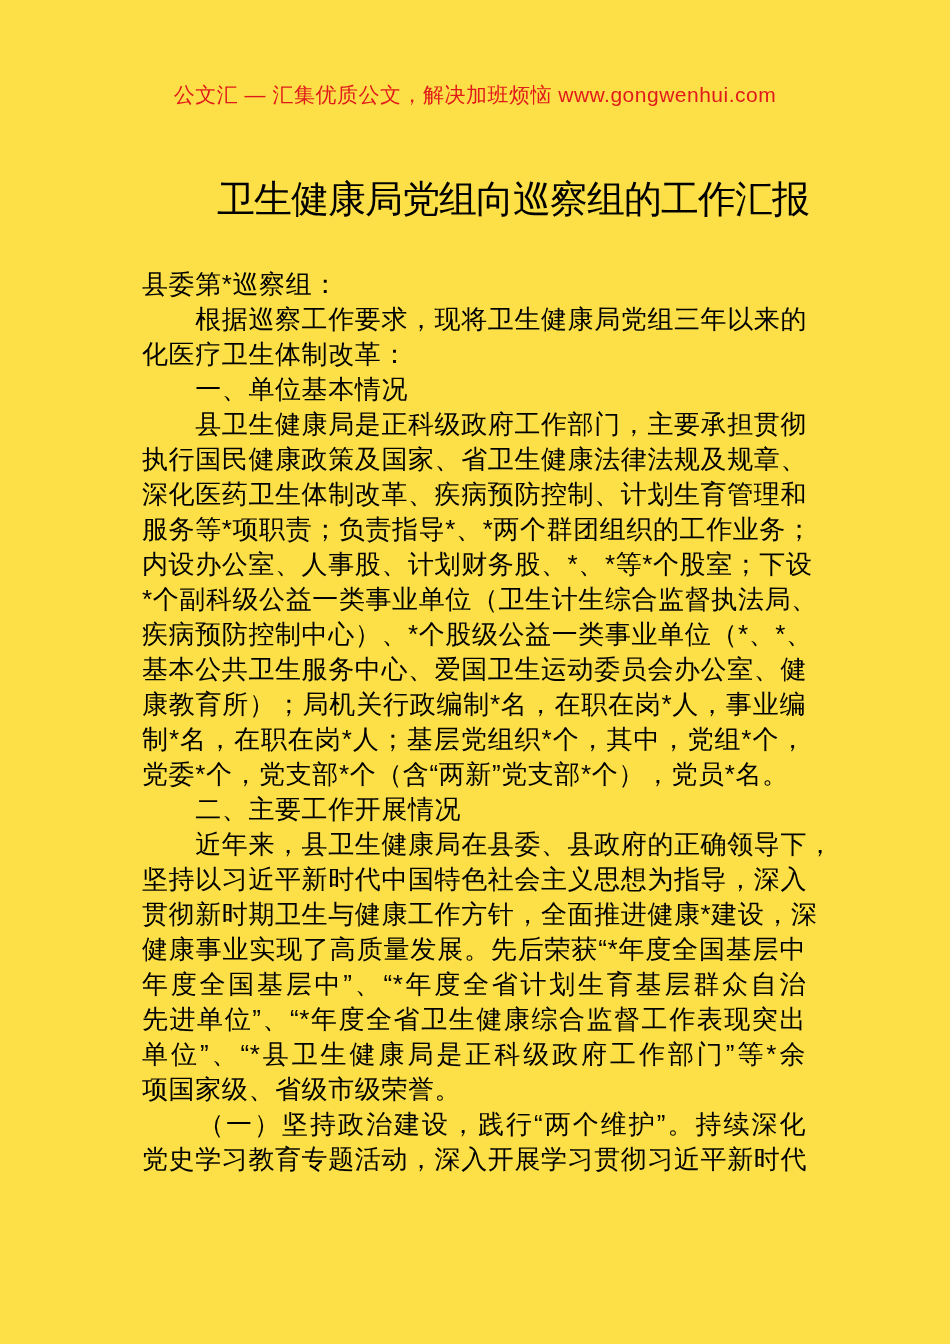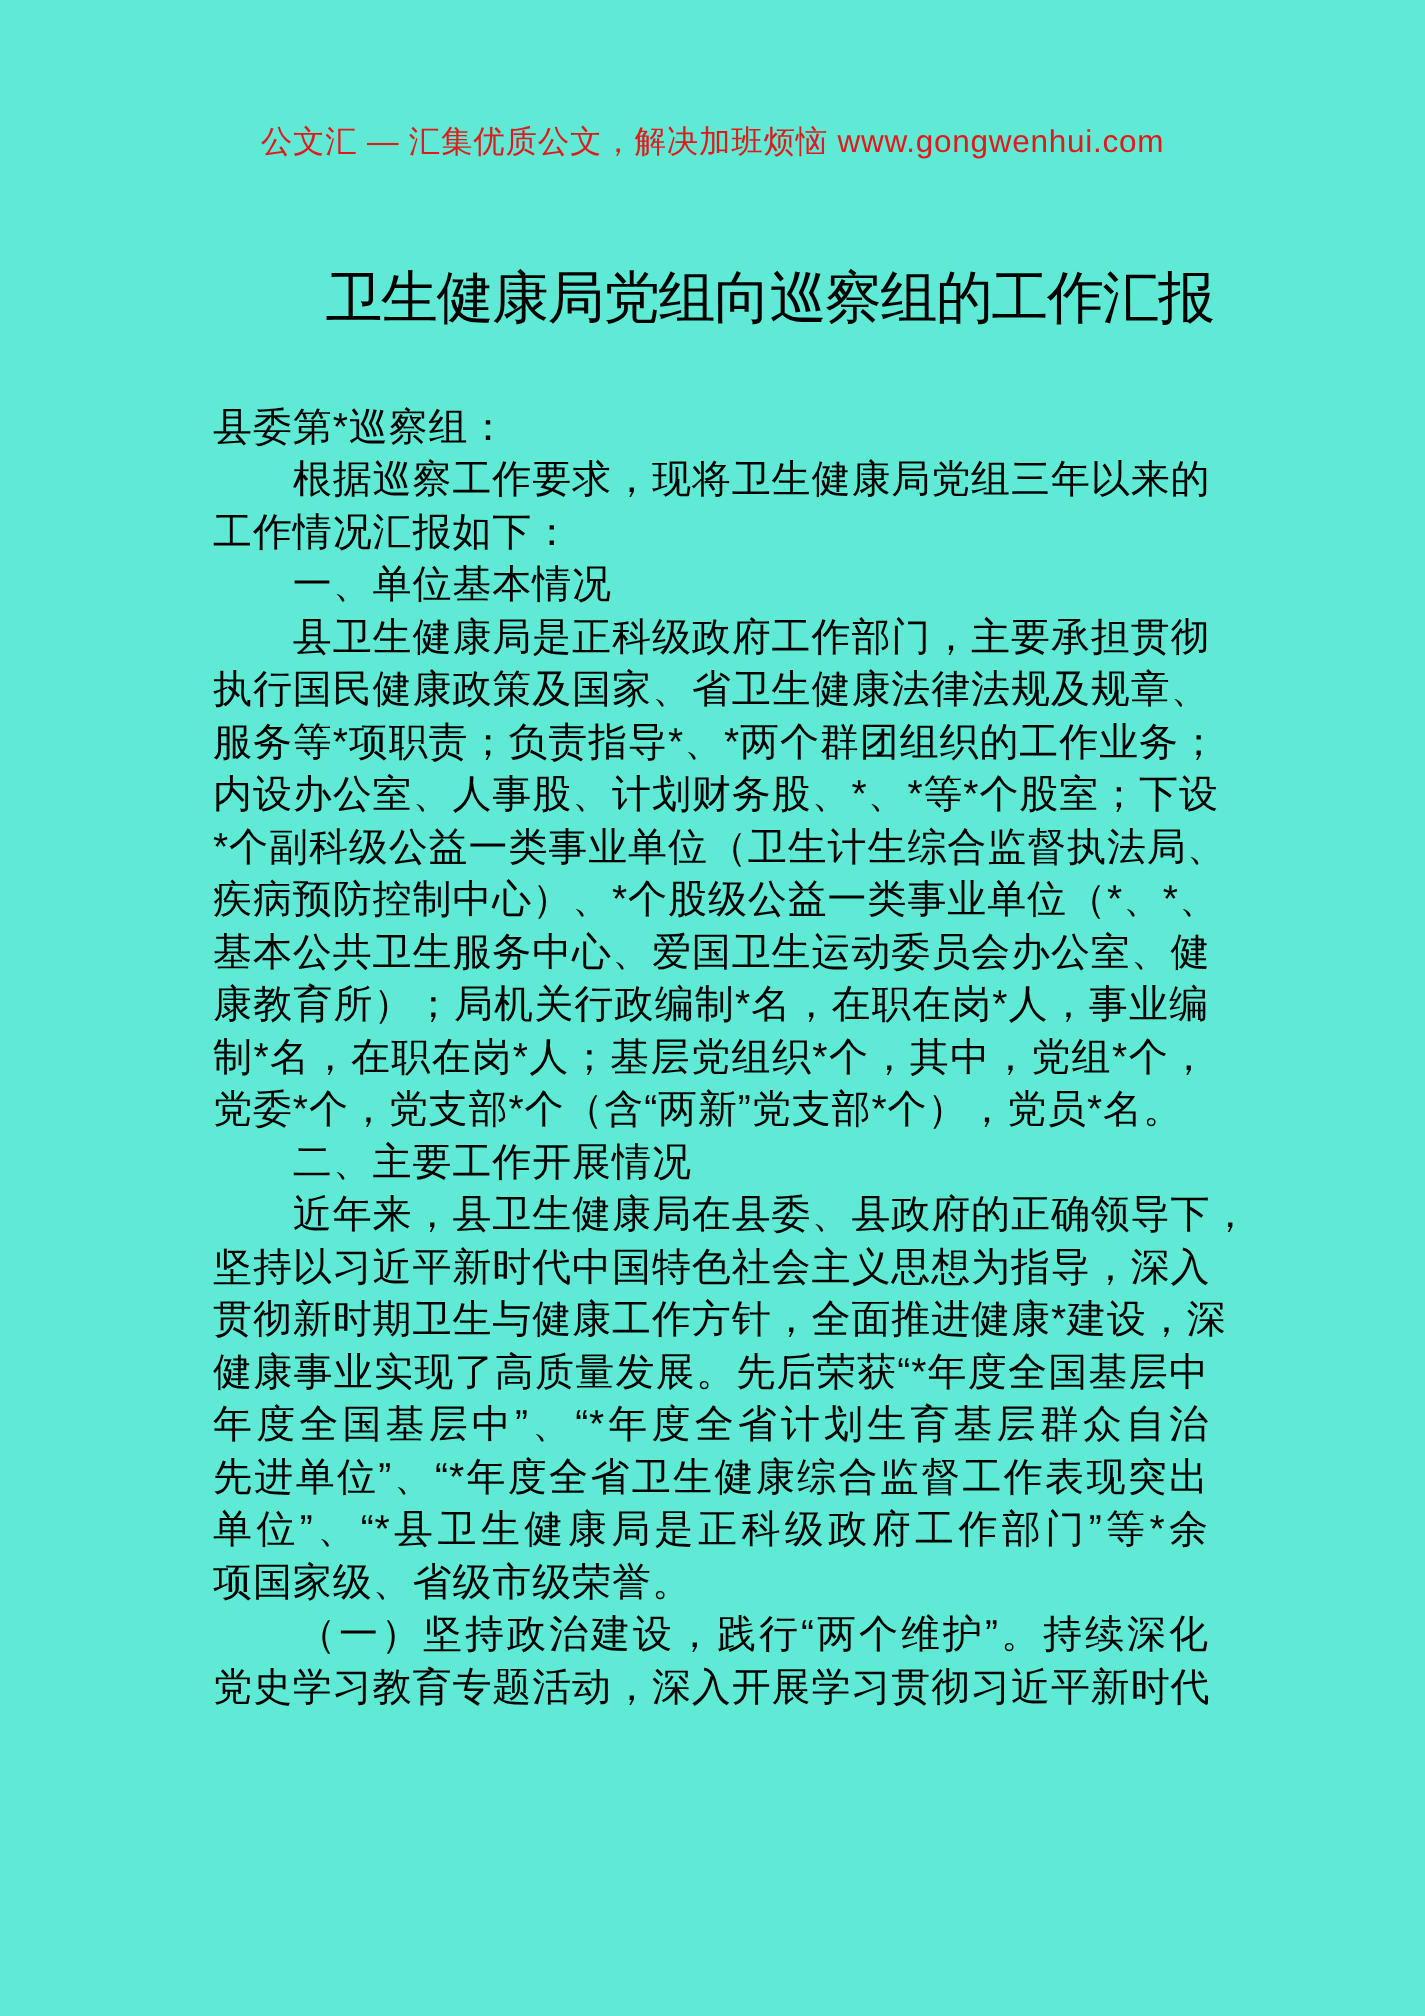--- a/index.html
+++ b/index.html
@@ -1,21 +1,21 @@
 <!DOCTYPE html>
 <html><head>
 <meta charset="utf-8">
 <style>
   html, body { margin: 0; padding: 0; background: #ffffff; }
   .page {
     position: relative;
     width: 950px;
     height: 1344px;
     margin: 0 auto;
-    background: #5eead4;
+    background: #fde047;
     font-family: "Liberation Sans", sans-serif;
     color: #000000;
     overflow: hidden;
   }
   .watermark {
     position: absolute;
     top: 81px;
     left: 0;
     width: 100%;
     text-align: center;
@@ -61,24 +61,25 @@
 <body>
 
 <div class="page">
   <div class="watermark" style="color: rgb(224, 26, 26);">公文汇 — 汇集优质公文，解决加班烦恼 www.gongwenhui.com</div>
 
   <div class="doc-title">卫生健康局党组向巡察组的工作汇报</div>
 
   <div class="doc-body">
       <div class="line pl">县委第*巡察组：</div>
       <div class="line">　　根据巡察工作要求，现将卫生健康局党组三年以来的</div>
-      <div class="line pl">工作情况汇报如下：</div>
+      <div class="line pl">化医疗卫生体制改革：</div>
       <div class="line pl">　　一、单位基本情况</div>
       <div class="line">　　县卫生健康局是正科级政府工作部门，主要承担贯彻</div>
       <div class="line">执行国民健康政策及国家、省卫生健康法律法规及规章、</div>
+      <div class="line">深化医药卫生体制改革、疾病预防控制、计划生育管理和</div>
       <div class="line">服务等*项职责；负责指导*、*两个群团组织的工作业务；</div>
       <div class="line">内设办公室、人事股、计划财务股、*、*等*个股室；下设</div>
       <div class="line">*个副科级公益一类事业单位（卫生计生综合监督执法局、</div>
       <div class="line">疾病预防控制中心）、*个股级公益一类事业单位（*、*、</div>
       <div class="line">基本公共卫生服务中心、爱国卫生运动委员会办公室、健</div>
       <div class="line">康教育所）；局机关行政编制*名，在职在岗*人，事业编</div>
       <div class="line">制*名，在职在岗*人；基层党组织*个，其中，党组*个，</div>
       <div class="line pl">党委*个，党支部*个（含“两新”党支部*个），党员*名。</div>
       <div class="line pl">　　二、主要工作开展情况</div>
       <div class="line">　　近年来，县卫生健康局在县委、县政府的正确领导下，</div>

